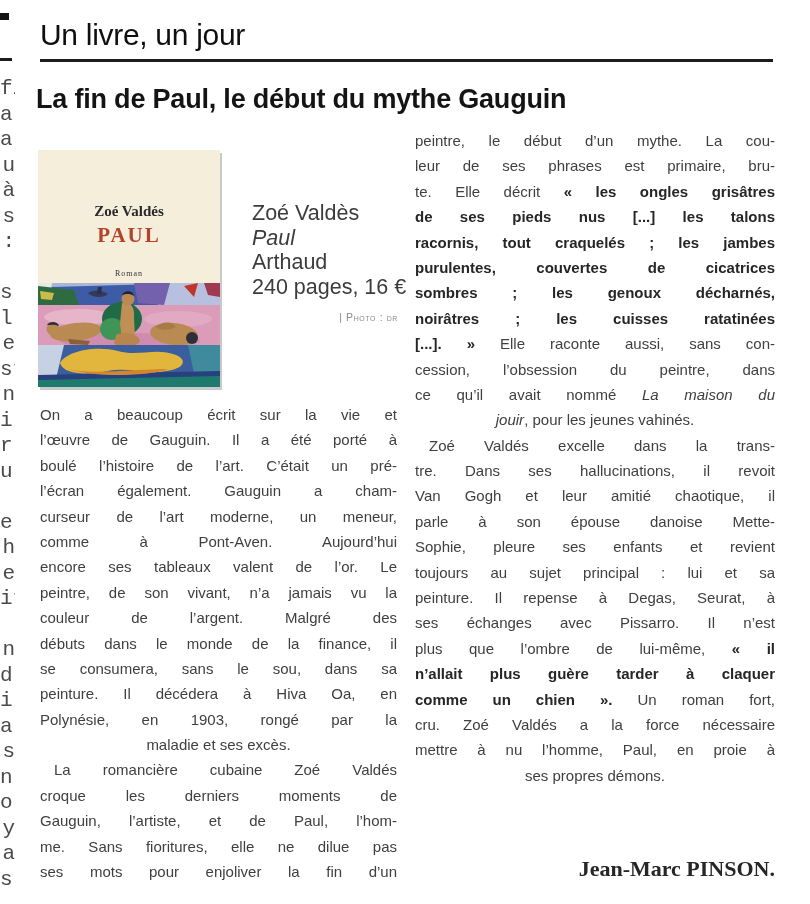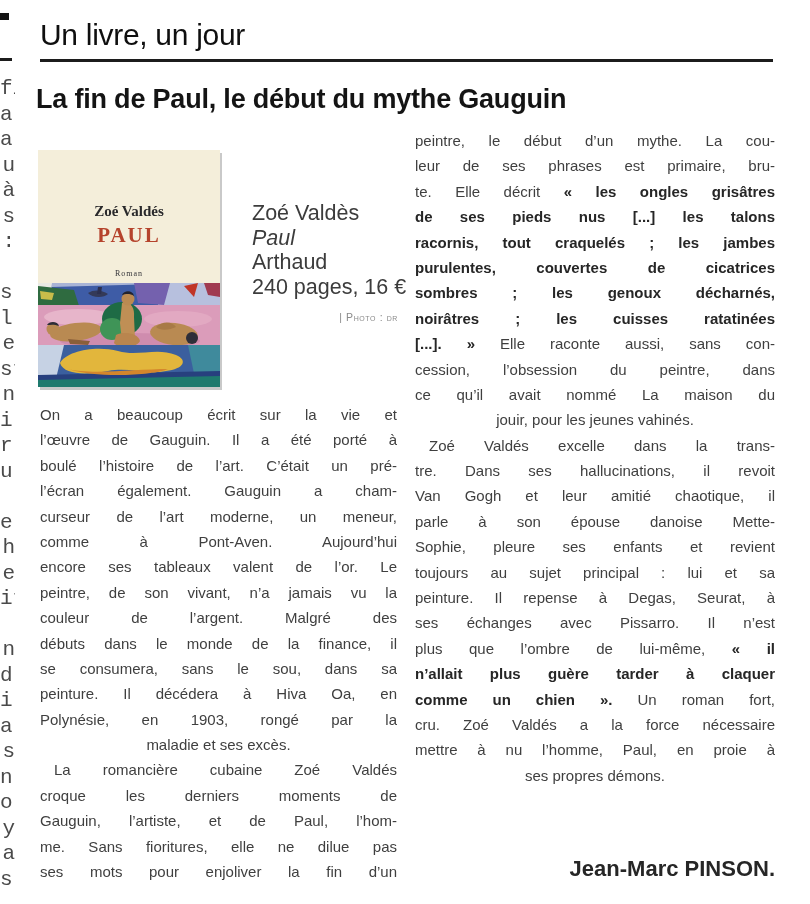--- a/index.html
+++ b/index.html
@@ -39,23 +39,23 @@
   .photo-credit{position:absolute;left:232px;top:311px;width:166px;text-align:right;
     font-size:10.5px;color:#8a8a8a;letter-spacing:0.6px;font-variant:small-caps;}
   
   .col{position:absolute;font-size:15px;line-height:25.4px;color:#3f3f3f;}
   .col-left{left:40px;top:402px;width:357px;}
   .col-right{left:415px;top:128px;width:360px;}
   .tl{height:25.4px;overflow:hidden;text-align:center;white-space:nowrap;}
   .tl.just{text-align:justify;text-align-last:justify;white-space:normal;}
   .tl.ind{text-indent:14px;}
   .tl span.b{font-weight:700;color:#262626;}
-  .tl span.i{}
+  .tl span.i{font-style:italic;}
   .signature{position:absolute;left:415px;top:856px;width:360px;text-align:right;
-    font-size:22px;font-weight:700;color:#262626;}
+    font-size:22px;font-weight:700;color:#262626;font-family:Liberation Serif, serif;}
 </style>
 </head>
 <body>
 
 <div class="edge-mark"></div>
 <div class="edge-rule"></div>
 <div class="edge-strip" id="edge-strip">
     <div>fi-</div>
     <div>a-</div>
     <div>a-</div>

